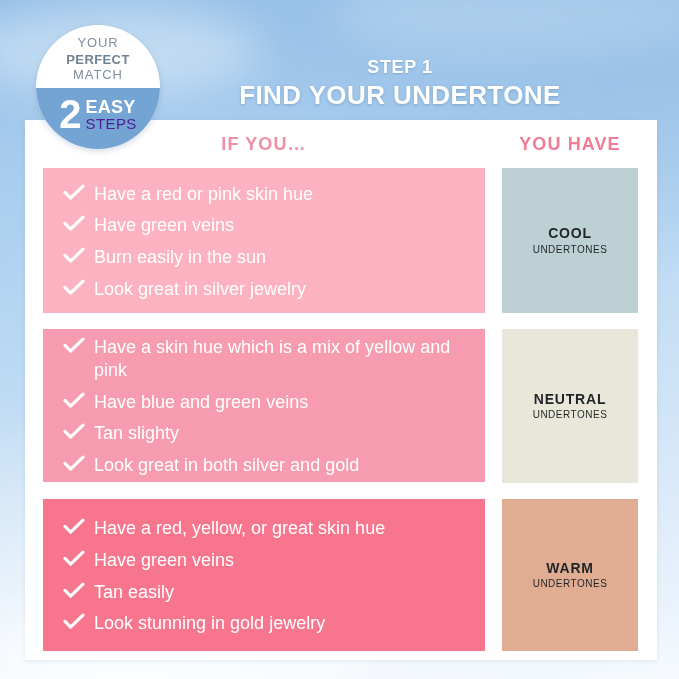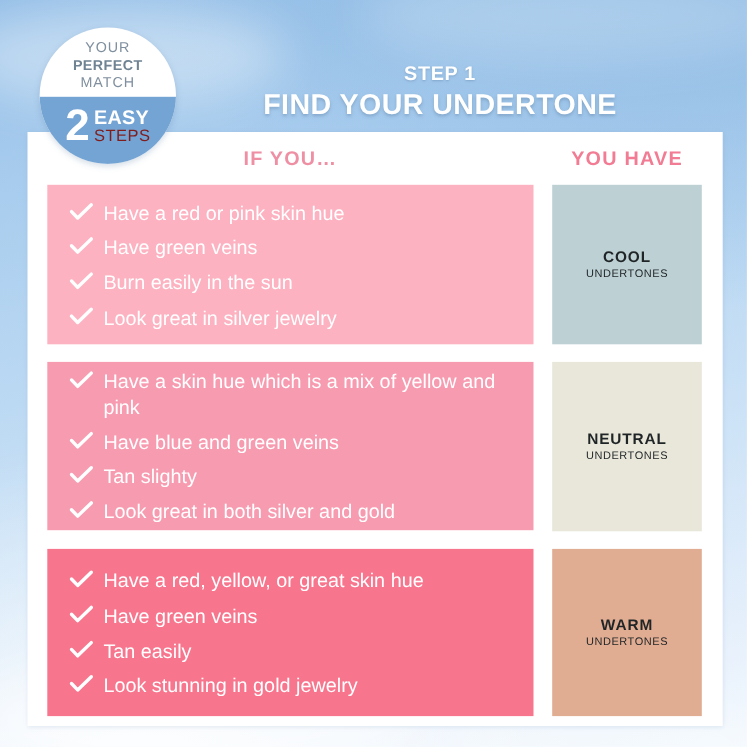--- a/index.html
+++ b/index.html
@@ -114,21 +114,21 @@
     line-height: 0.88;
     letter-spacing: -1px;
   }
   .badge-words {
     display: flex;
     flex-direction: column;
     align-items: flex-start;
     line-height: 1.0;
   }
   .badge-easy  { font-size: 18px; font-weight: bold; letter-spacing: 0.2px; }
-  .badge-steps { font-size: 15px; letter-spacing: 0.4px; color: #7f1d1d; }
+  .badge-steps { font-size: 15px; letter-spacing: 0.4px; color: #4c1d95; }
 
   
   .card {
     position: absolute;
     left: 25px;
     top: 120px;
     width: 632px;
     height: 540px;
     background: #ffffff;
     z-index: 3;

